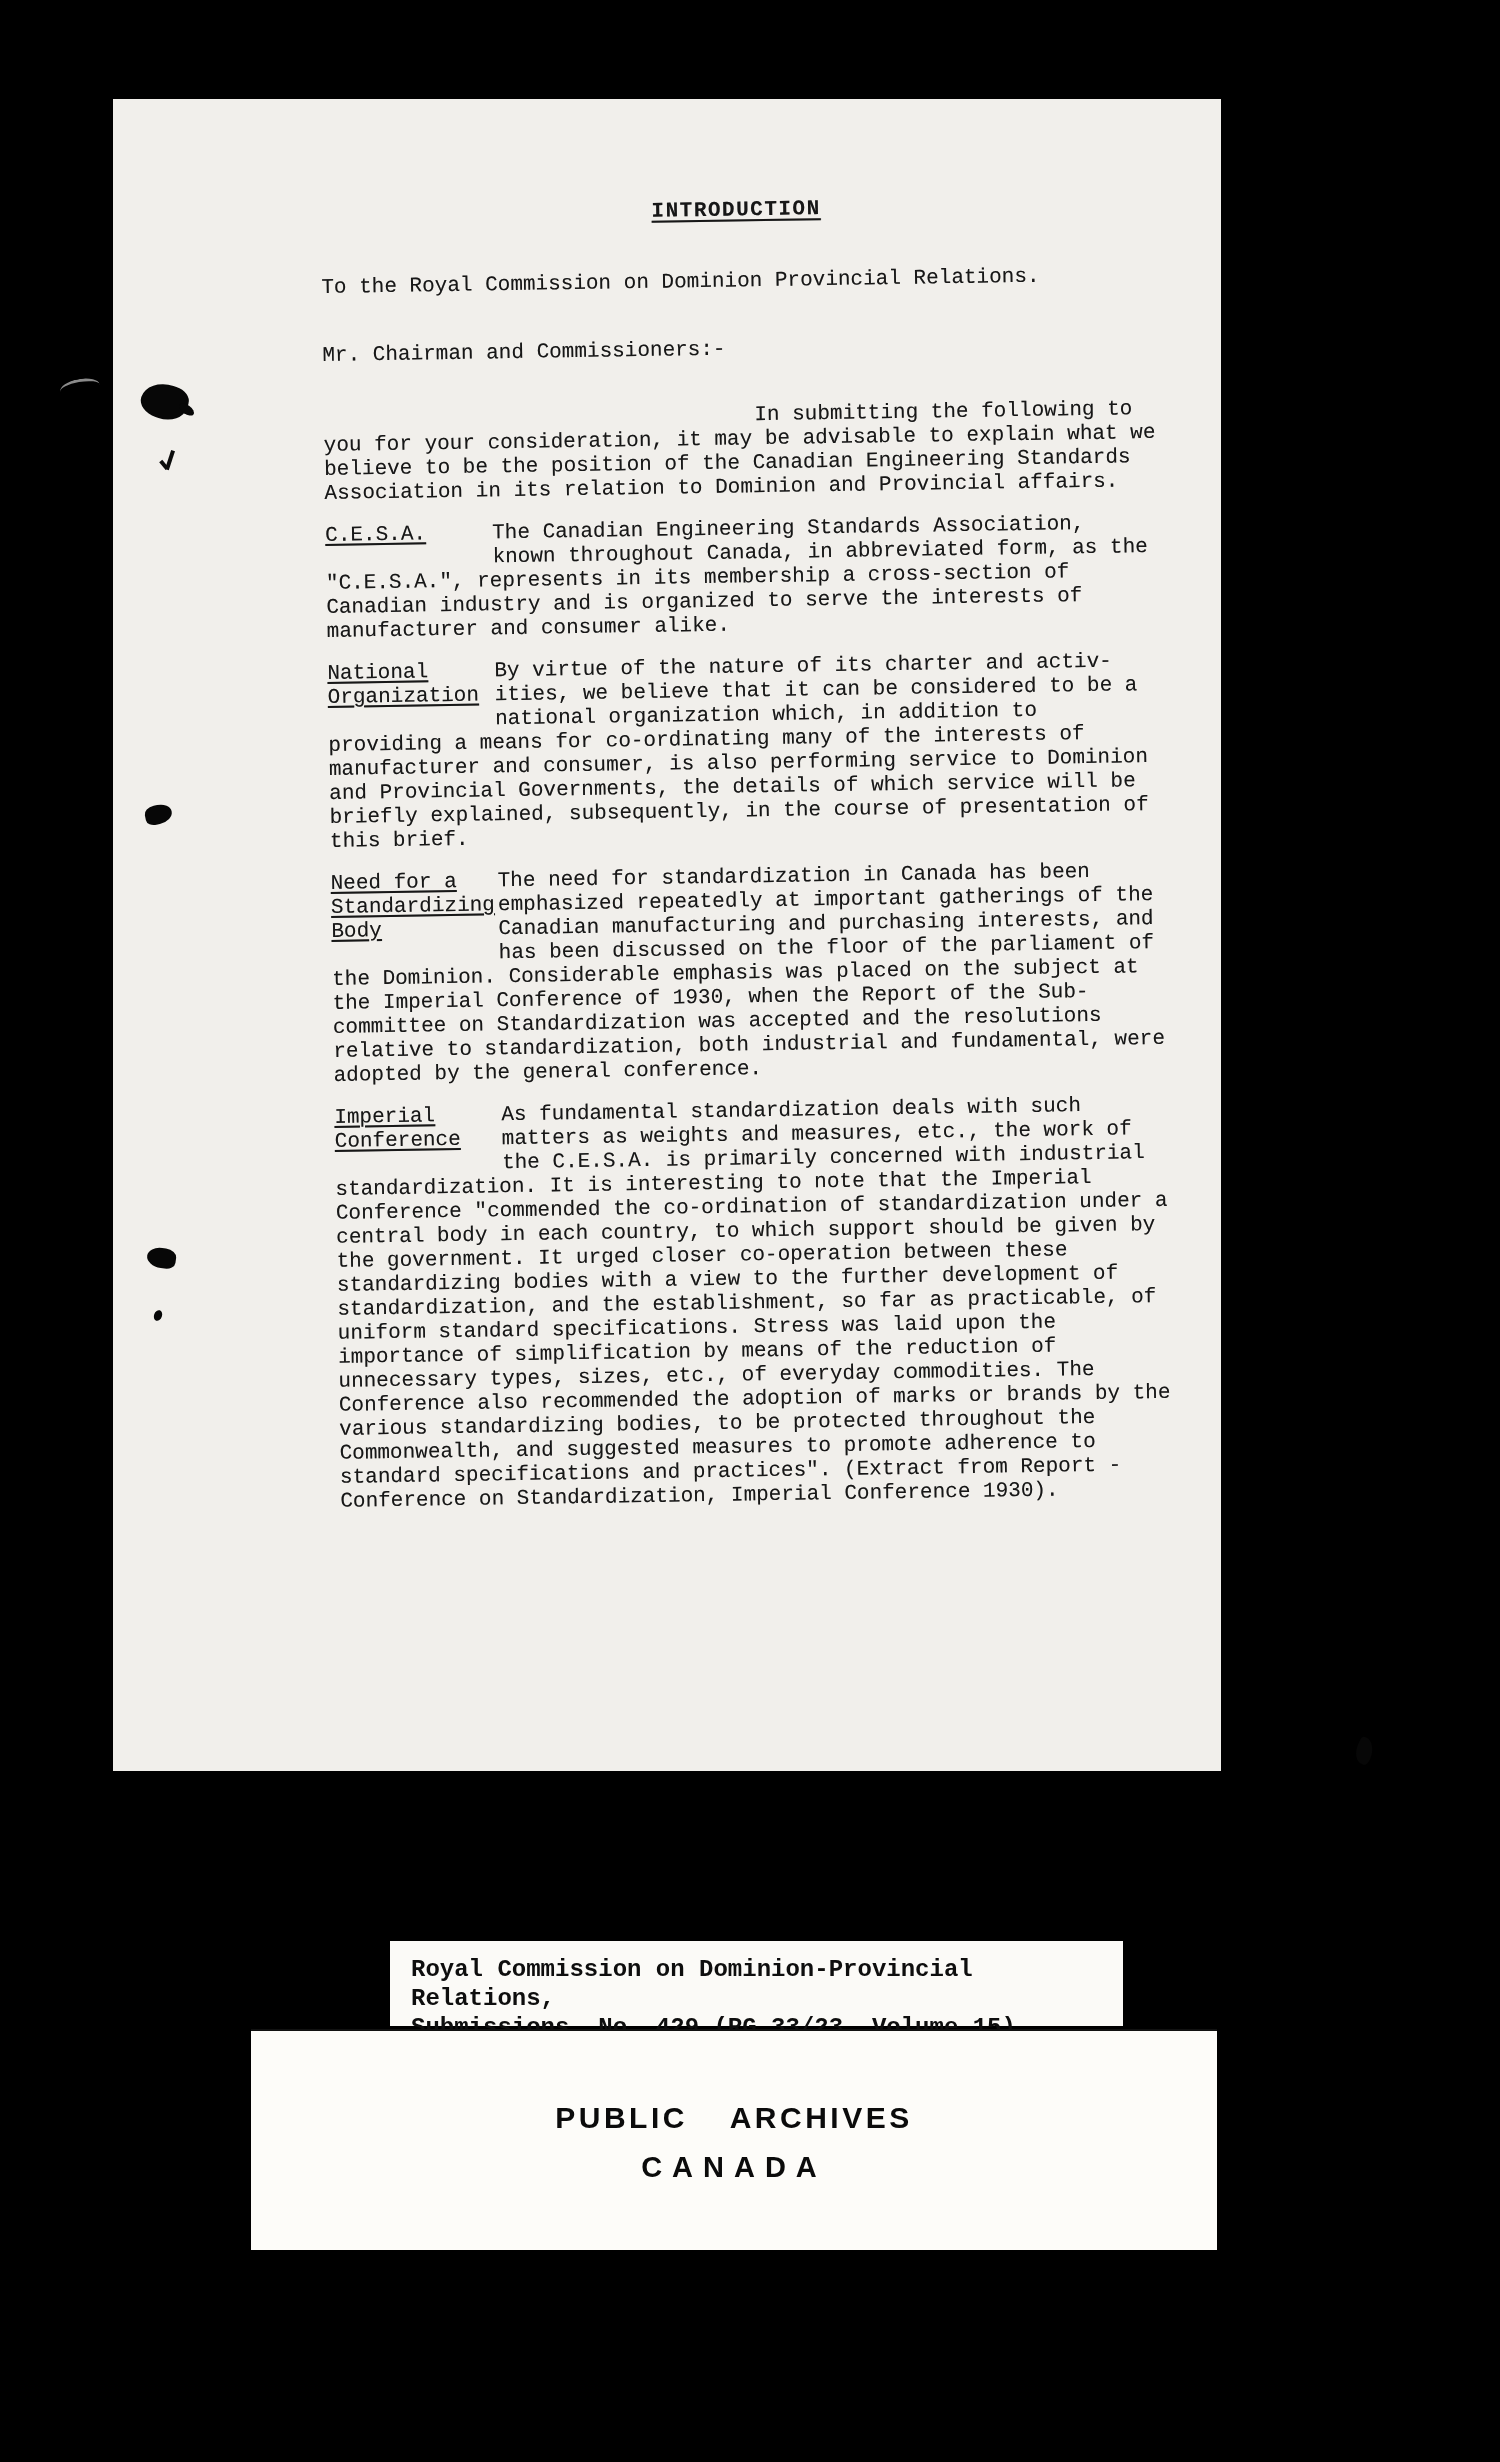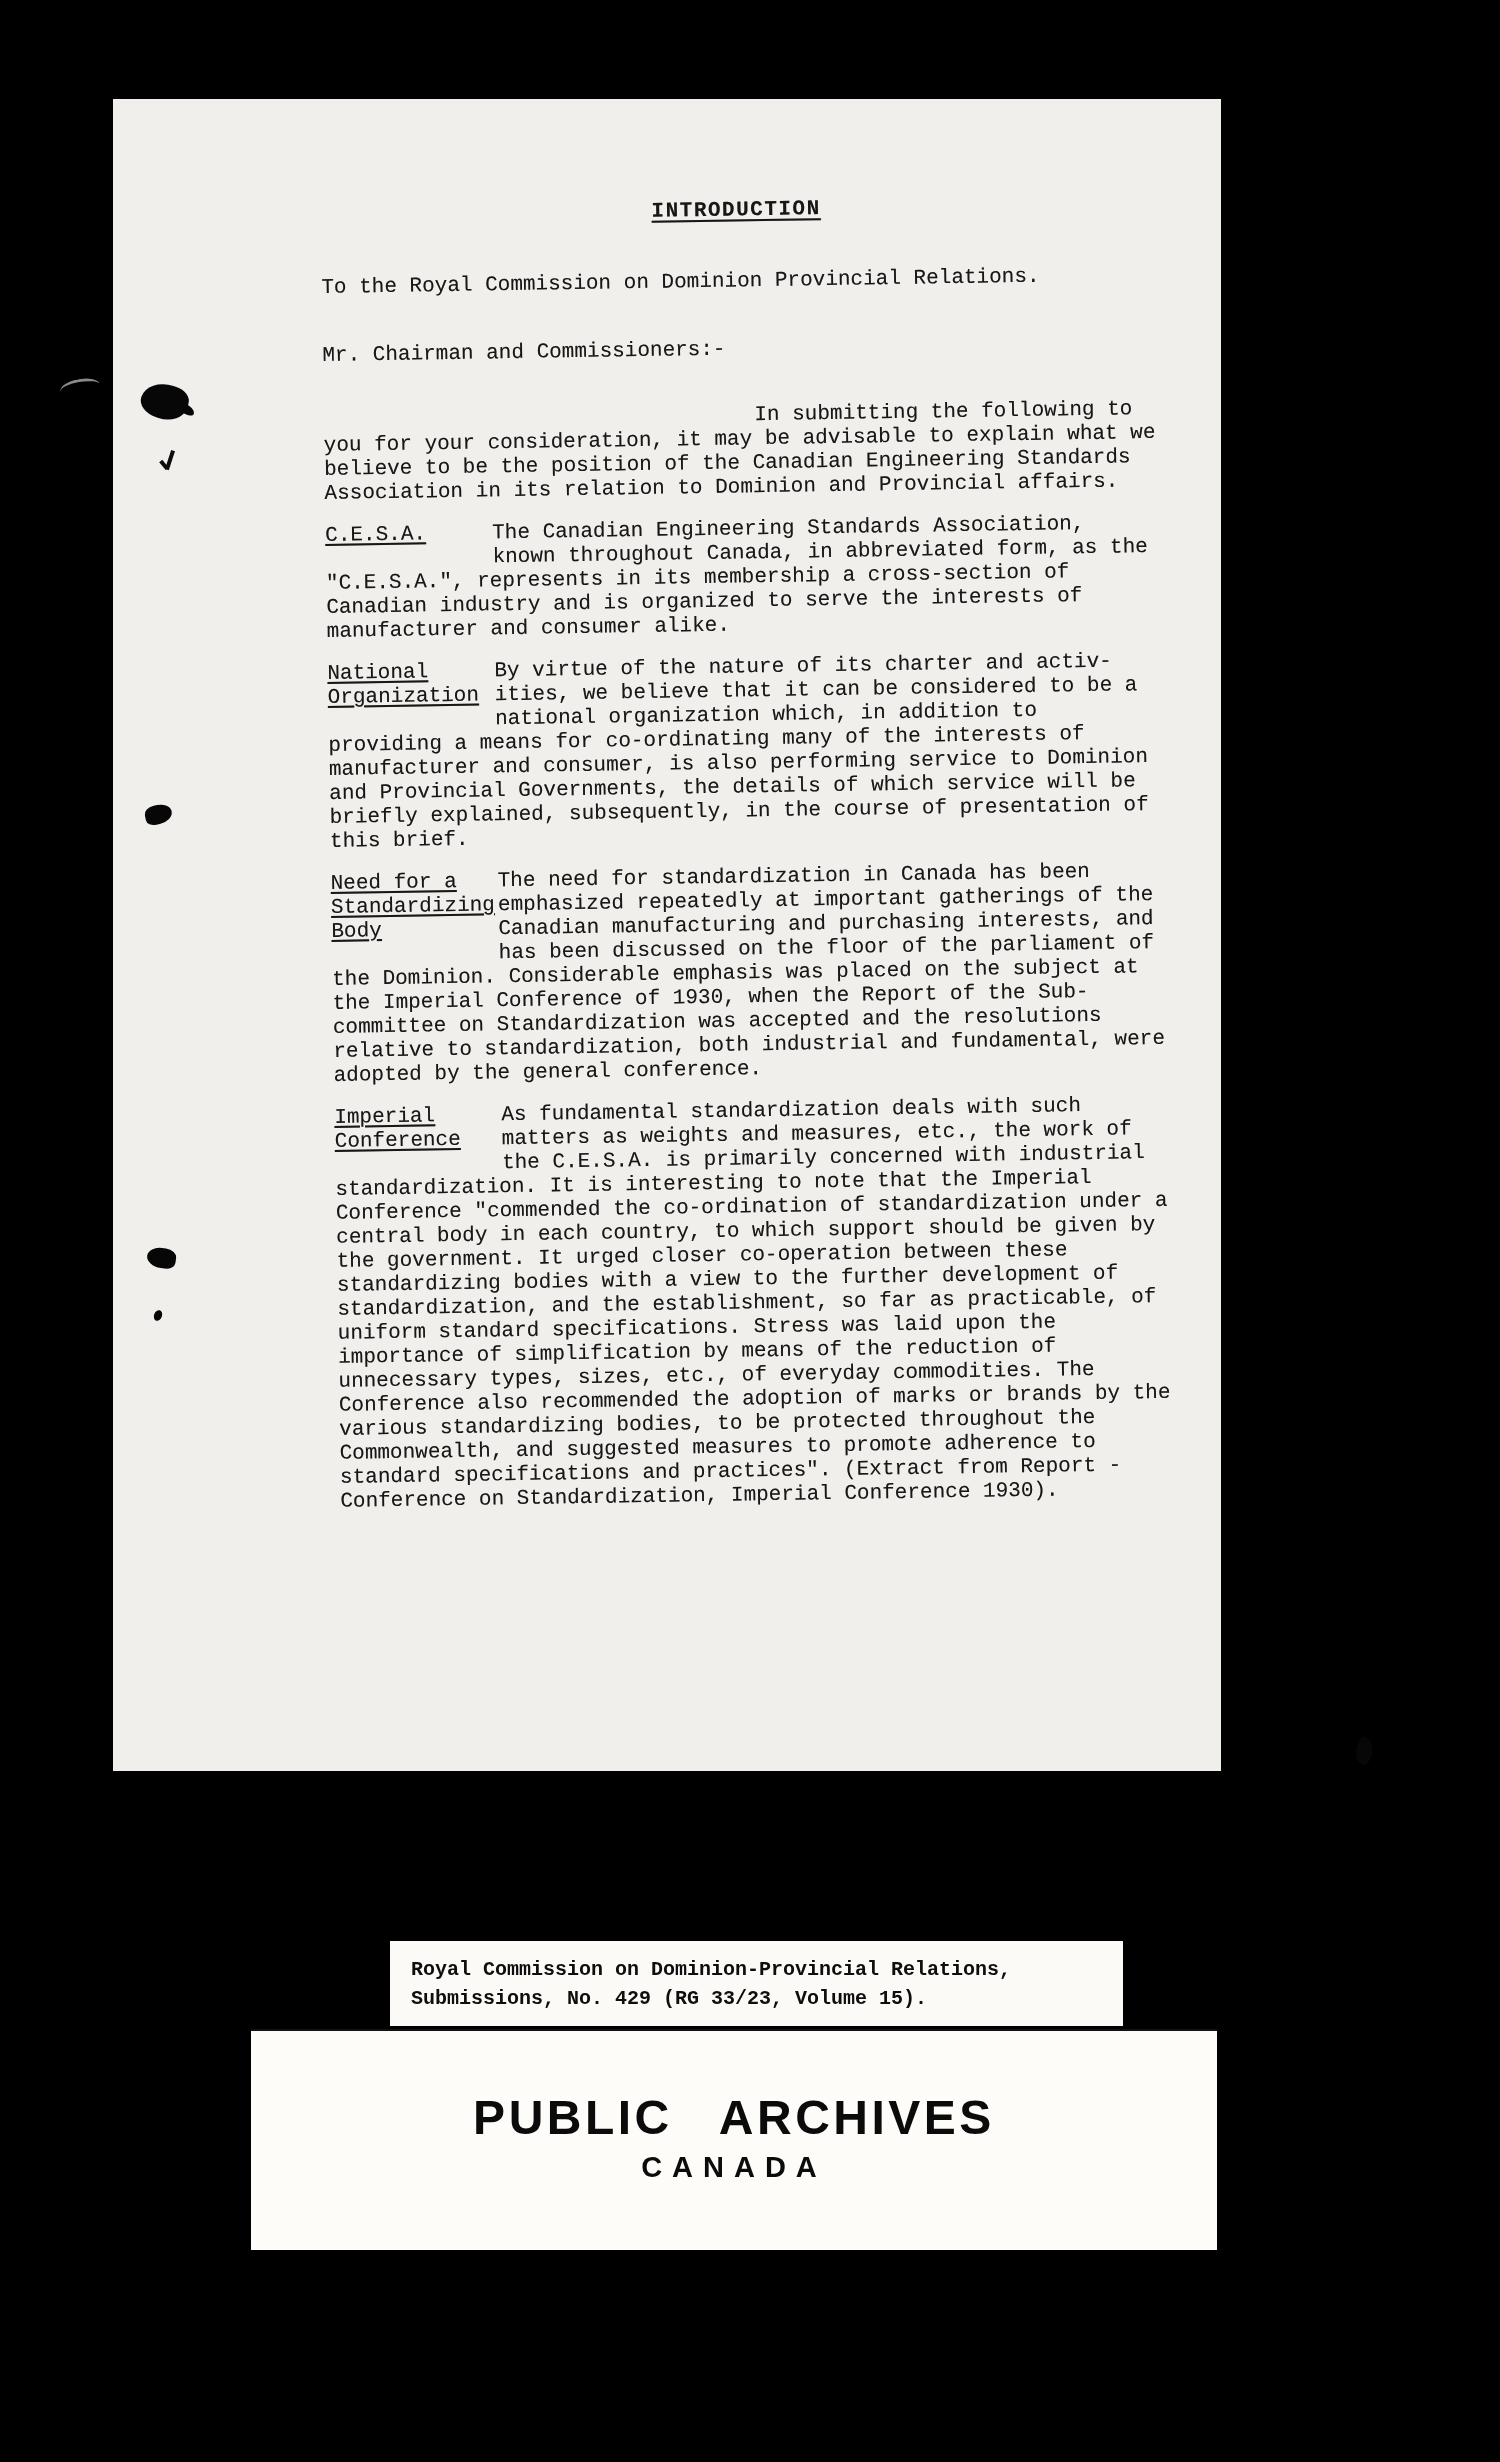--- a/index.html
+++ b/index.html
@@ -89,42 +89,42 @@
   }
 
   
   .provenance-box {
     position: absolute;
     left: 390px; top: 1941px;
     width: 733px; height: 85px;
     background: #fbfaf7;
     color: #0e0e0e;
     font-weight: bold;
-    font-size: 20px;
+    font-size: 24px;
     line-height: 29px;
     padding: 14px 0 0 21px;
     box-sizing: border-box;
   }
   .archives-box {
     position: absolute;
     left: 251px; top: 2029px;
     width: 966px; height: 221px;
     background: #fdfcf9;
     border-top: 2.5px solid #111;
     box-sizing: border-box;
     display: flex;
     flex-direction: column;
     align-items: center;
     justify-content: center;
     color: #0b0b0b;
     font-family: "Liberation Sans", sans-serif;
     font-weight: bold;
   }
   .arch-main {
-    font-size: 48px;
+    font-size: 30px;
     letter-spacing: 3.5px;
     word-spacing: 31px;
     line-height: 52px;
   }
   .arch-canada {
     font-size: 29px;
     letter-spacing: 10px;
     word-spacing: 5px;
     line-height: 46px;
   }

